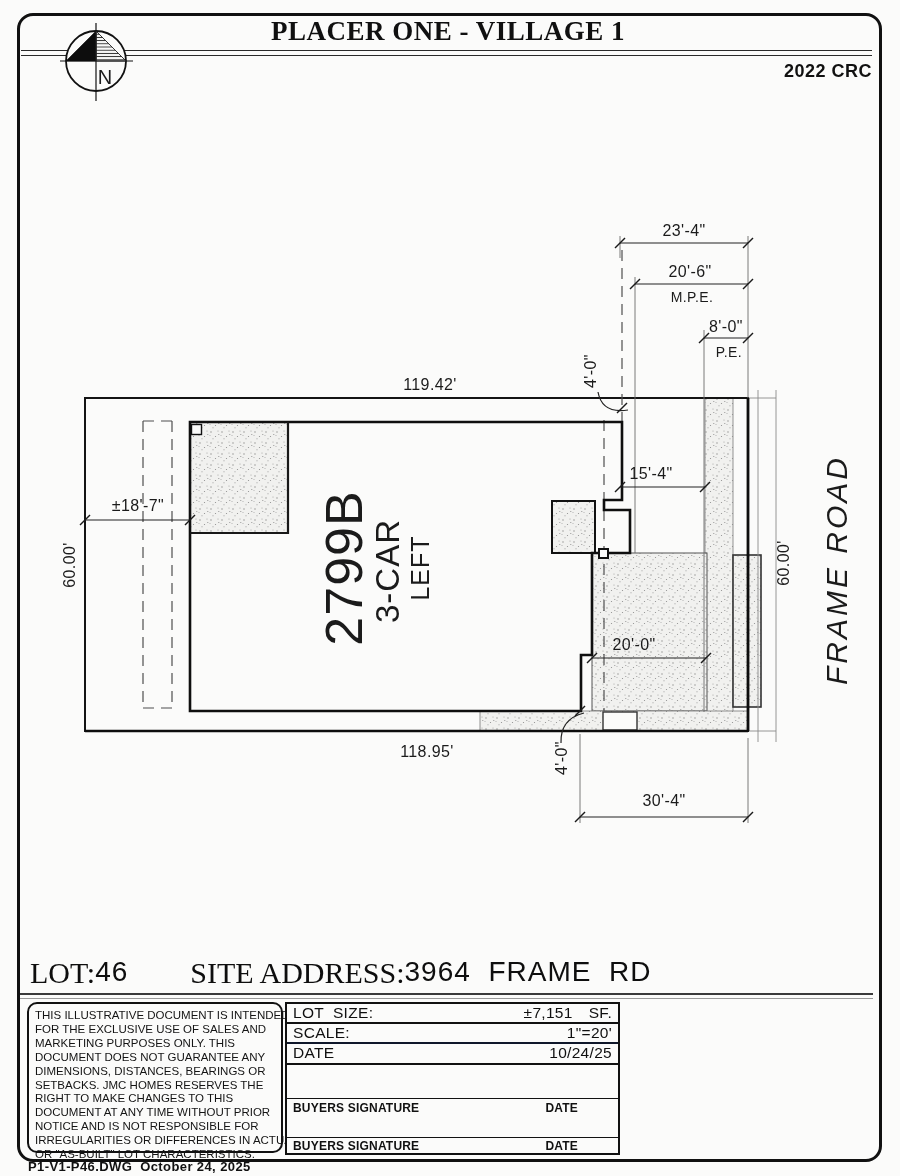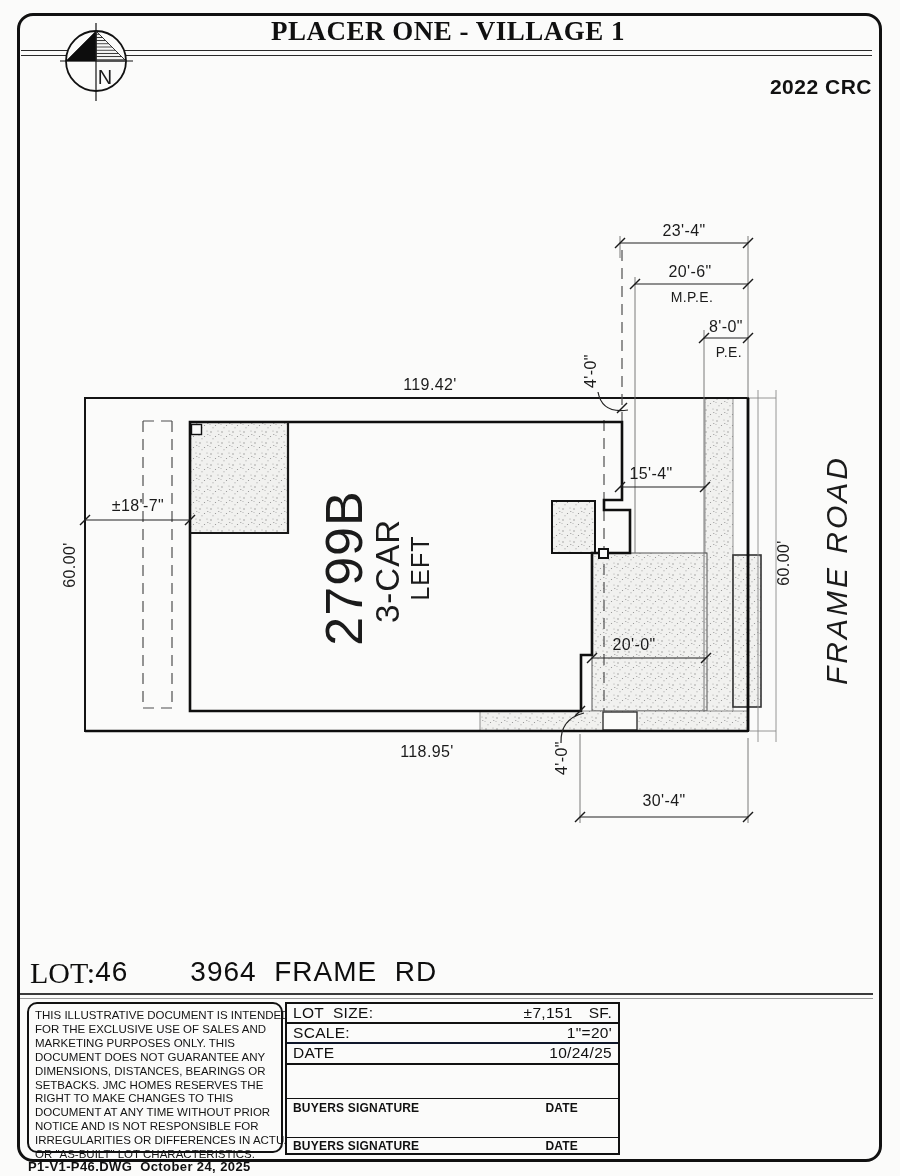--- a/index.html
+++ b/index.html
@@ -14,22 +14,22 @@
   .rule-double{
     position:absolute;left:21px;top:50px;width:851px;height:4px;
     border-top:1.5px solid #2a2a2a;border-bottom:1.5px solid #2a2a2a;
   }
   .doc-title{
     position:absolute;left:0;top:16px;width:896px;text-align:center;
     font-family:"Liberation Serif",serif;font-weight:bold;font-size:27px;
     letter-spacing:.5px;color:#101010;
   }
   .codes{
-    position:absolute;right:28px;top:72px;text-align:right;
-    font-size:21px;font-weight:600;line-height:30px;letter-spacing:.5px;color:#111;
+    position:absolute;right:28px;top:56px;text-align:right;
+    font-size:18px;font-weight:600;line-height:30px;letter-spacing:.5px;color:#111;
   }
   .compass{position:absolute;left:56px;top:17px;}
   .plan-svg{position:absolute;left:0;top:0;}
   .site-line{
     position:absolute;left:30px;top:956px;display:flex;align-items:flex-start;
     font-size:30px;color:#0e0e0e;white-space:pre;
   }
   .site-line .serif{font-family:"Liberation Serif",serif;}
   .site-line .draft{font-family:"Liberation Sans",sans-serif;font-size:28px;letter-spacing:1px;}
   .rule2{
@@ -213,21 +213,21 @@
     <text class="dtxt" x="789" y="563" text-anchor="middle" transform="rotate(-90 789 563)">60.00'</text>
 
     <text class="model-big" x="344" y="586" text-anchor="middle" transform="rotate(-90 344 568)">2799B</text>
     <text class="model-mid" x="387" y="583" text-anchor="middle" transform="rotate(-90 387 571)">3-CAR</text>
     <text class="model-sm" x="420" y="577" text-anchor="middle" transform="rotate(-90 420 568)">LEFT</text>
 
     <text class="road-txt" x="837" y="580" text-anchor="middle" transform="rotate(-90 837 570)">FRAME ROAD</text>
   </svg>
 
   <div class="site-line">
-    <span class="serif">LOT:</span><span class="draft">46</span><span style="width:62px;display:inline-block"></span><span class="draft">3964  FRAME  RD</span>
+    <span class="serif">LOT:</span><span class="draft">46</span><span style="width:62px;display:inline-block"></span><span class="serif">SITE ADDRESS:</span><span class="draft">3964  FRAME  RD</span>
   </div>
   <div class="rule2"></div>
 
   <div class="disclaimer-box">
     <div class="dline">THIS ILLUSTRATIVE DOCUMENT IS INTENDED</div>
     <div class="dline">FOR THE EXCLUSIVE USE OF SALES AND</div>
     <div class="dline">MARKETING PURPOSES ONLY. THIS</div>
     <div class="dline">DOCUMENT DOES NOT GUARANTEE ANY</div>
     <div class="dline">DIMENSIONS, DISTANCES, BEARINGS OR</div>
     <div class="dline">SETBACKS. JMC HOMES RESERVES THE</div>

